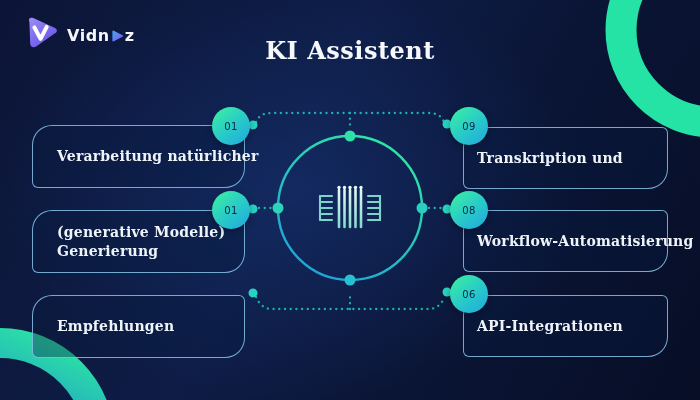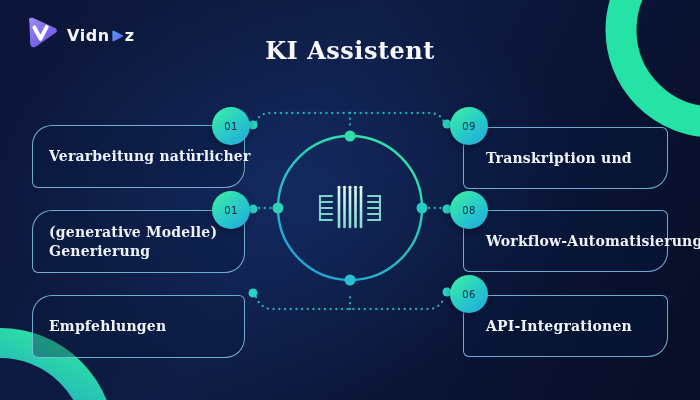--- a/index.html
+++ b/index.html
@@ -22,22 +22,22 @@
     font-family:"DejaVu Serif", serif; font-weight:bold; font-size:24px;
     color:#f6f8fc; letter-spacing:0.5px;
   }
 
   
   .box {
     position:absolute; border:1px solid rgba(133,198,233,0.85);
     border-radius:20px 6px 20px 6px; background:rgba(9,25,62,0.38);
     display:flex; flex-direction:column; justify-content:center;
   }
-  .box.left  { left:32px;  width:213px; height:63px; padding:0 8px 0 16px; }
-  .box.right { left:463px; width:205px; height:62px; padding:0 6px 0 22px;justify-content:center; }
+  .box.left  { left:32px;  width:213px; height:63px; padding:0 8px 0 24px; }
+  .box.right { left:463px; width:205px; height:62px; padding:0 6px 0 13px;justify-content:center; }
   .box .line {
     display:block; white-space:nowrap;
     font-family:"DejaVu Serif", serif; font-weight:bold; font-size:14px;
     line-height:19px; color:#eff4fa; letter-spacing:0.2px;
   }
   
   .num {
     position:absolute; width:38px; height:38px; border-radius:50%;
     background:linear-gradient(140deg, #3aeca5 8%, #27c9c9 55%, #22a7e0 100%);
     display:flex; align-items:center; justify-content:center;

